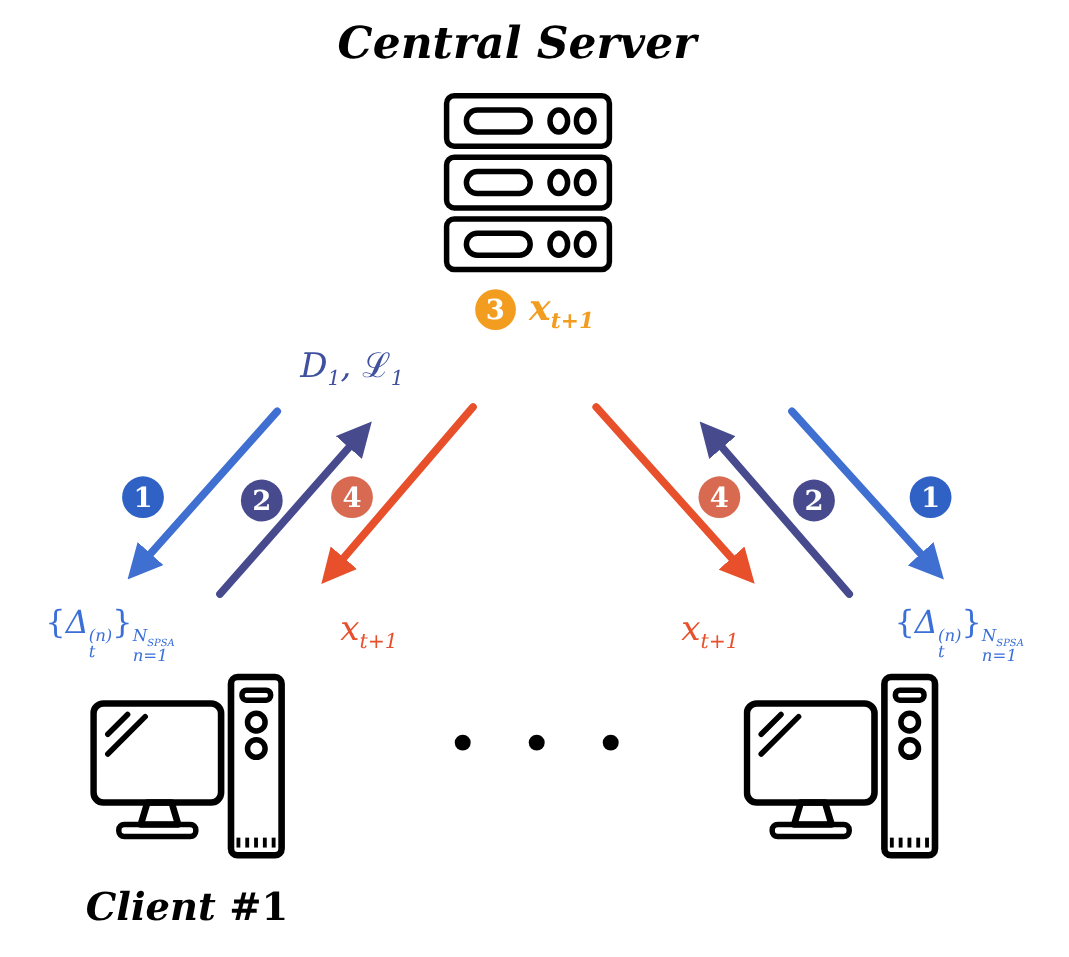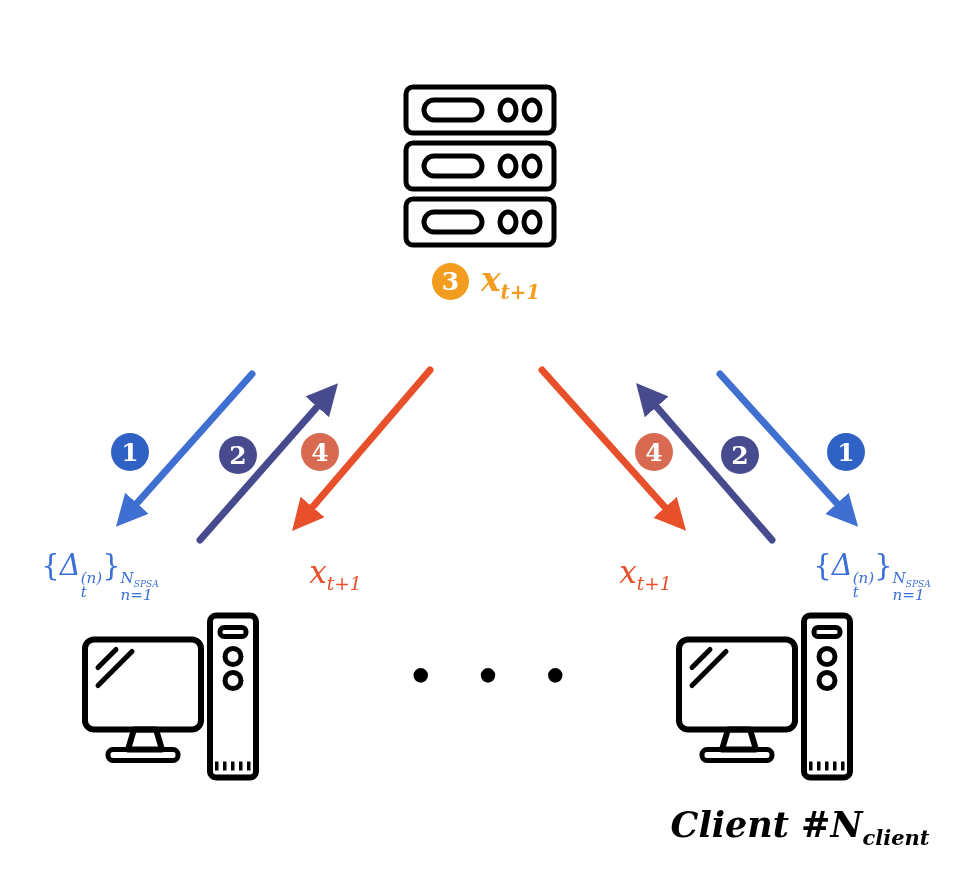--- a/index.html
+++ b/index.html
@@ -60,20 +60,21 @@
   }
   .client-label .word { font-style:italic; }
   .client-label .num { font-style:normal; }
   .client-label .num-i { font-style:italic; }
 </style>
 </head>
 <body>
 
 <div class="canvas">
 
+  <div class="title">Central Server</div>
 
   <svg class="server-icon" width="156" height="166" viewBox="0 0 156 166" fill="none" stroke="#000" stroke-width="5" stroke-linejoin="round" stroke-linecap="round">
     <g>
       <rect x="4" y="3" width="148" height="46" rx="7"></rect>
       <rect x="22" y="16" width="58" height="20" rx="10"></rect>
       <ellipse cx="106" cy="26" rx="8" ry="10"></ellipse>
       <ellipse cx="130" cy="26" rx="8" ry="10"></ellipse>
     </g>
     <g>
       <rect x="4" y="59" width="148" height="46" rx="7"></rect>
@@ -87,20 +88,23 @@
       <ellipse cx="106" cy="138" rx="8" ry="10"></ellipse>
       <ellipse cx="130" cy="138" rx="8" ry="10"></ellipse>
     </g>
   </svg>
 
   <div class="caption3">
     <span class="badge inline bg-orange">3</span>
     <span class="math"><i>x</i><sub>t+1</sub></span>
   </div>
 
+  <div class="d-label math" style="top:310px; left:235px; width:170px;">
+    <i>D</i><sub>1</sub><span>, </span><span class="scriptL">ℒ</span><sub>1</sub>
+  </div>
 
   <svg class="arrow-layer" width="972" height="870" viewBox="0 0 972 870">
     <defs>
       <marker id="ah-blue" markerUnits="strokeWidth" markerWidth="4.5" markerHeight="4.5" refX="3.2" refY="2.25" orient="auto">
         <path d="M0,0 L4.5,2.25 L0,4.5 Z" fill="#3f6fd0"></path>
       </marker>
       <marker id="ah-purple" markerUnits="strokeWidth" markerWidth="4.5" markerHeight="4.5" refX="3.2" refY="2.25" orient="auto">
         <path d="M0,0 L4.5,2.25 L0,4.5 Z" fill="#474b8e"></path>
       </marker>
       <marker id="ah-red" markerUnits="strokeWidth" markerWidth="4.5" markerHeight="4.5" refX="3.2" refY="2.25" orient="auto">
@@ -185,18 +189,18 @@
     <path d="M52,120 L74,120 L80,140 L46,140 Z" stroke-width="6"></path>
     <rect x="26" y="140" width="70" height="11" rx="5" stroke-width="5"></rect>
   </svg>
 
   <div class="dots">
     <span>•</span>
     <span>•</span>
     <span>•</span>
   </div>
 
-  <div class="client-label" style="left:650px; width:300px;">
+  <div class="client-label" style="left:50px; width:240px;">
     <span class="word">Client</span>
-    <span class="num">#</span><span class="num-i">N</span><sub class="num-i">client</sub>
+    <span class="num">#1</span>
   </div>
 
 </div>
 
 </body></html>

